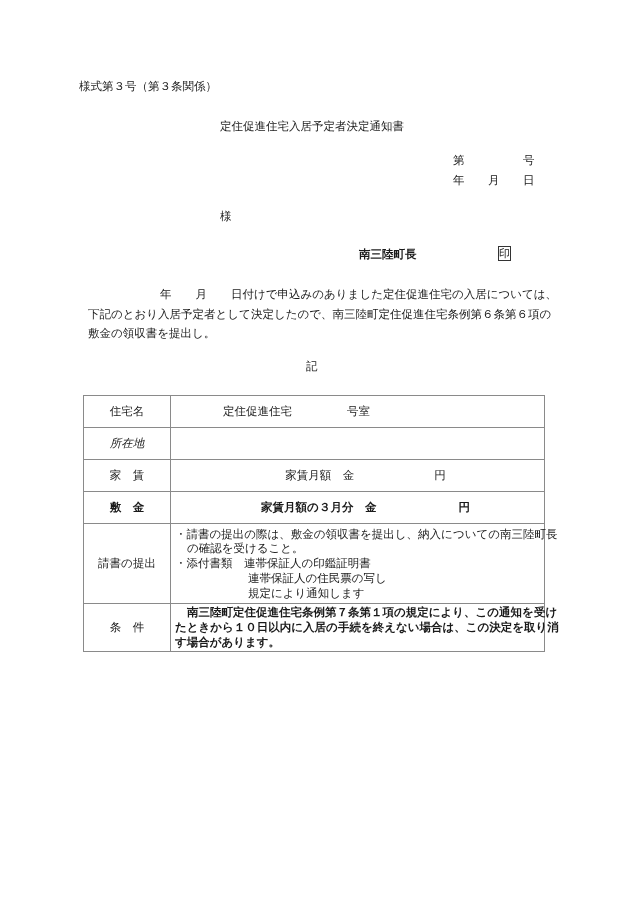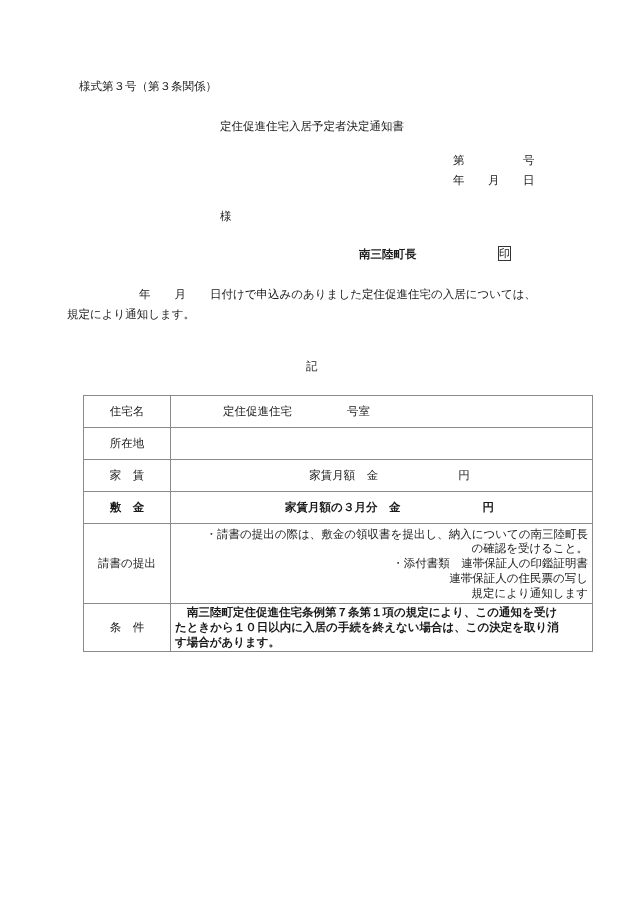--- a/index.html
+++ b/index.html
@@ -31,56 +31,56 @@
     left: 498px; top: 246px;
     width: 13px; height: 15px;
     border: 1px solid #333;
     font-size: 11px;
     display: flex; align-items: center; justify-content: center;
     box-sizing: border-box;
   }
 
   #body-text {
     position: absolute;
-    left: 67px; top: 285px;
+    left: 88px; top: 285px;
     width: 480px;
     line-height: 19.5px;
     white-space: normal;
     font-size: 11.5px;
   }
   #body-text .line { display: block; white-space: nowrap; }
   .gap-l { display: inline-block; width: 72px; }
   .gap-m { display: inline-block; width: 24px; }
 
   #ki { left: 306px; top: 361px; }
 
   
   #detail-table {
     position: absolute;
     left: 83px; top: 395px;
-    width: 510px;
+    width: 462px;
     border-collapse: collapse;
     table-layout: fixed;
   }
   #detail-table td {
     border: 1px solid #8a8a8a;
     padding: 0;
     vertical-align: middle;
     font-size: 11.5px;
   }
   #detail-table col.label-col { width: 87px; }
   #detail-table td.label {
     text-align: center;
     letter-spacing: 0;
   }
   .row-1 td { height: 31px; }
-  .row-2 td { height: 31px; }
+  .row-2 td { height: 31px; font-style: italic; }
   .row-3 td { height: 31px; }
   .row-4 td { height: 31px; font-weight: bold; }
-  .row-5 td { height: 75px; text-align: right; }
+  .row-5 td { height: 75px; }
   .row-6 td { height: 45px; }
 
   .val { padding-left: 16px !important; text-align: center; }
   .val-name { padding-left: 52px !important; }
   .spacer-a { display: inline-block; width: 55px; }
   .spacer-b { display: inline-block; width: 80px; }
   .spacer-c { display: inline-block; width: 82px; }
 
   .submit-cell {
     padding: 2px 4px 2px 4px !important;
@@ -110,21 +110,22 @@
 <div class="abs" id="date-month">月</div>
 <div class="abs" id="date-day">日</div>
 
 <div class="abs" id="recipient-sama">様</div>
 
 <div class="abs" id="issuer-name">南三陸町長</div>
 <div class="abs" id="seal">印</div>
 
 <div id="body-text">
   <span class="line"><span class="gap-l"></span><span>年</span><span class="gap-m"></span><span>月</span><span class="gap-m"></span><span>日付けで申込みのありました定住促進住宅の入居については、</span></span>
-  <span class="line">規定により通知します。</span>
+  <span class="line">下記のとおり入居予定者として決定したので、南三陸町定住促進住宅条例第６条第６項の</span>
+  <span class="line">敷金の領収書を提出し。</span>
 </div>
 
 <div class="abs" id="ki">記</div>
 
 <table id="detail-table">
   <colgroup>
     <col class="label-col">
     <col>
   </colgroup>
   <tbody>

